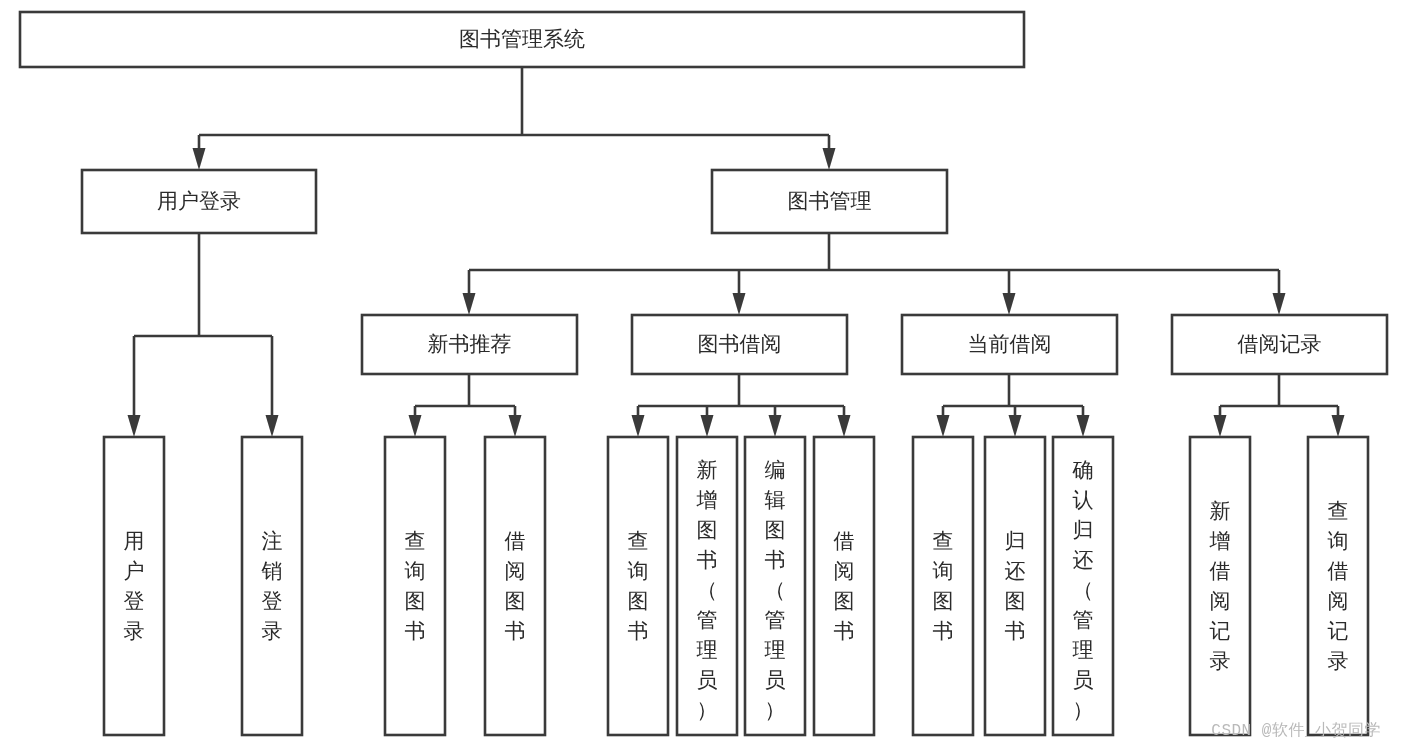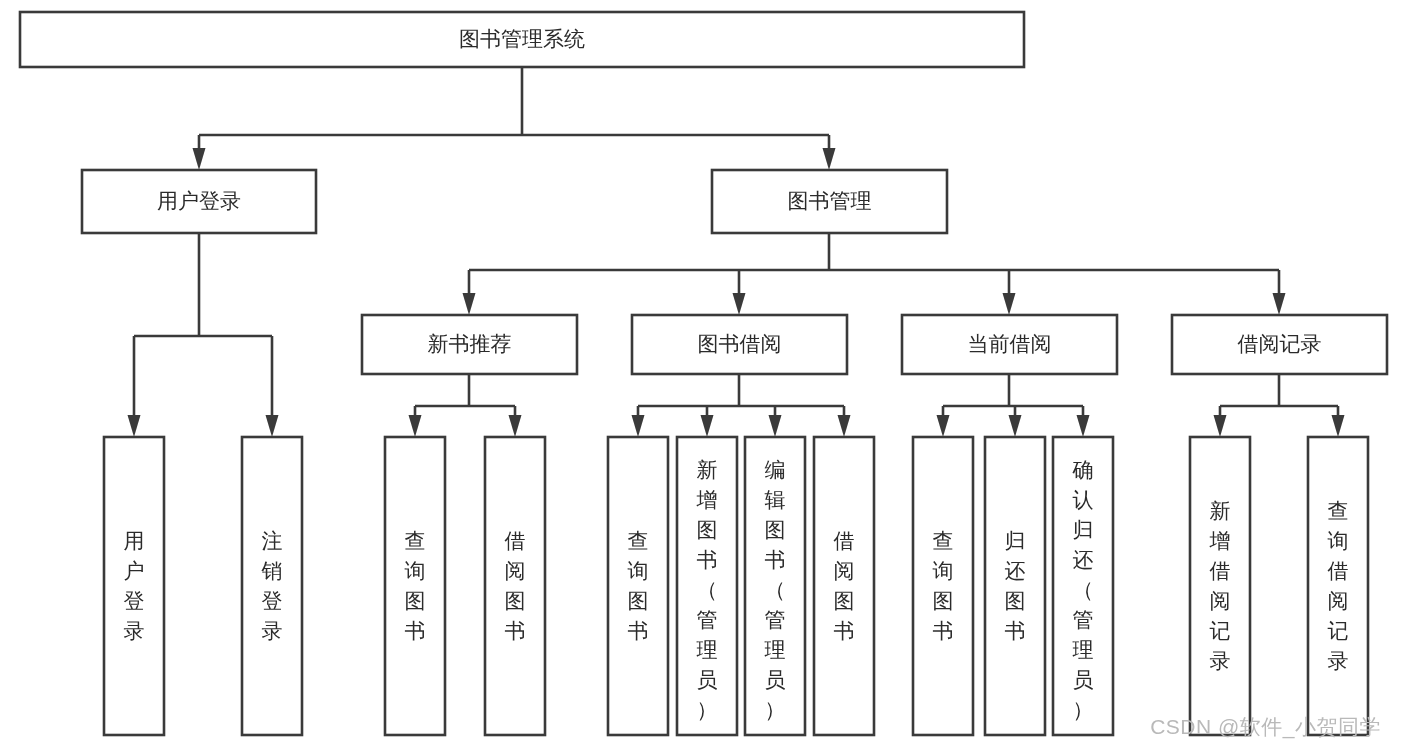--- a/index.html
+++ b/index.html
@@ -51,22 +51,22 @@
   .node-label-vertical {
     fill: #2b2b2b;
     font-family: "Liberation Sans", "DejaVu Sans", sans-serif;
     font-size: 21px;
     text-anchor: middle;
   }
   .watermark {
     position: absolute;
     right: 8px;
     bottom: 6px;
-    font-family: Liberation Sans, sans-serif;
-    font-size: 21px;
+    font-family: Liberation Mono, monospace;
+    font-size: 16px;
     color: #b9b9b9;
     letter-spacing: 0.5px;
     white-space: nowrap;
     user-select: none;
   }
 </style>
 </head>
 <body>
 
 <div id="diagram-root">

